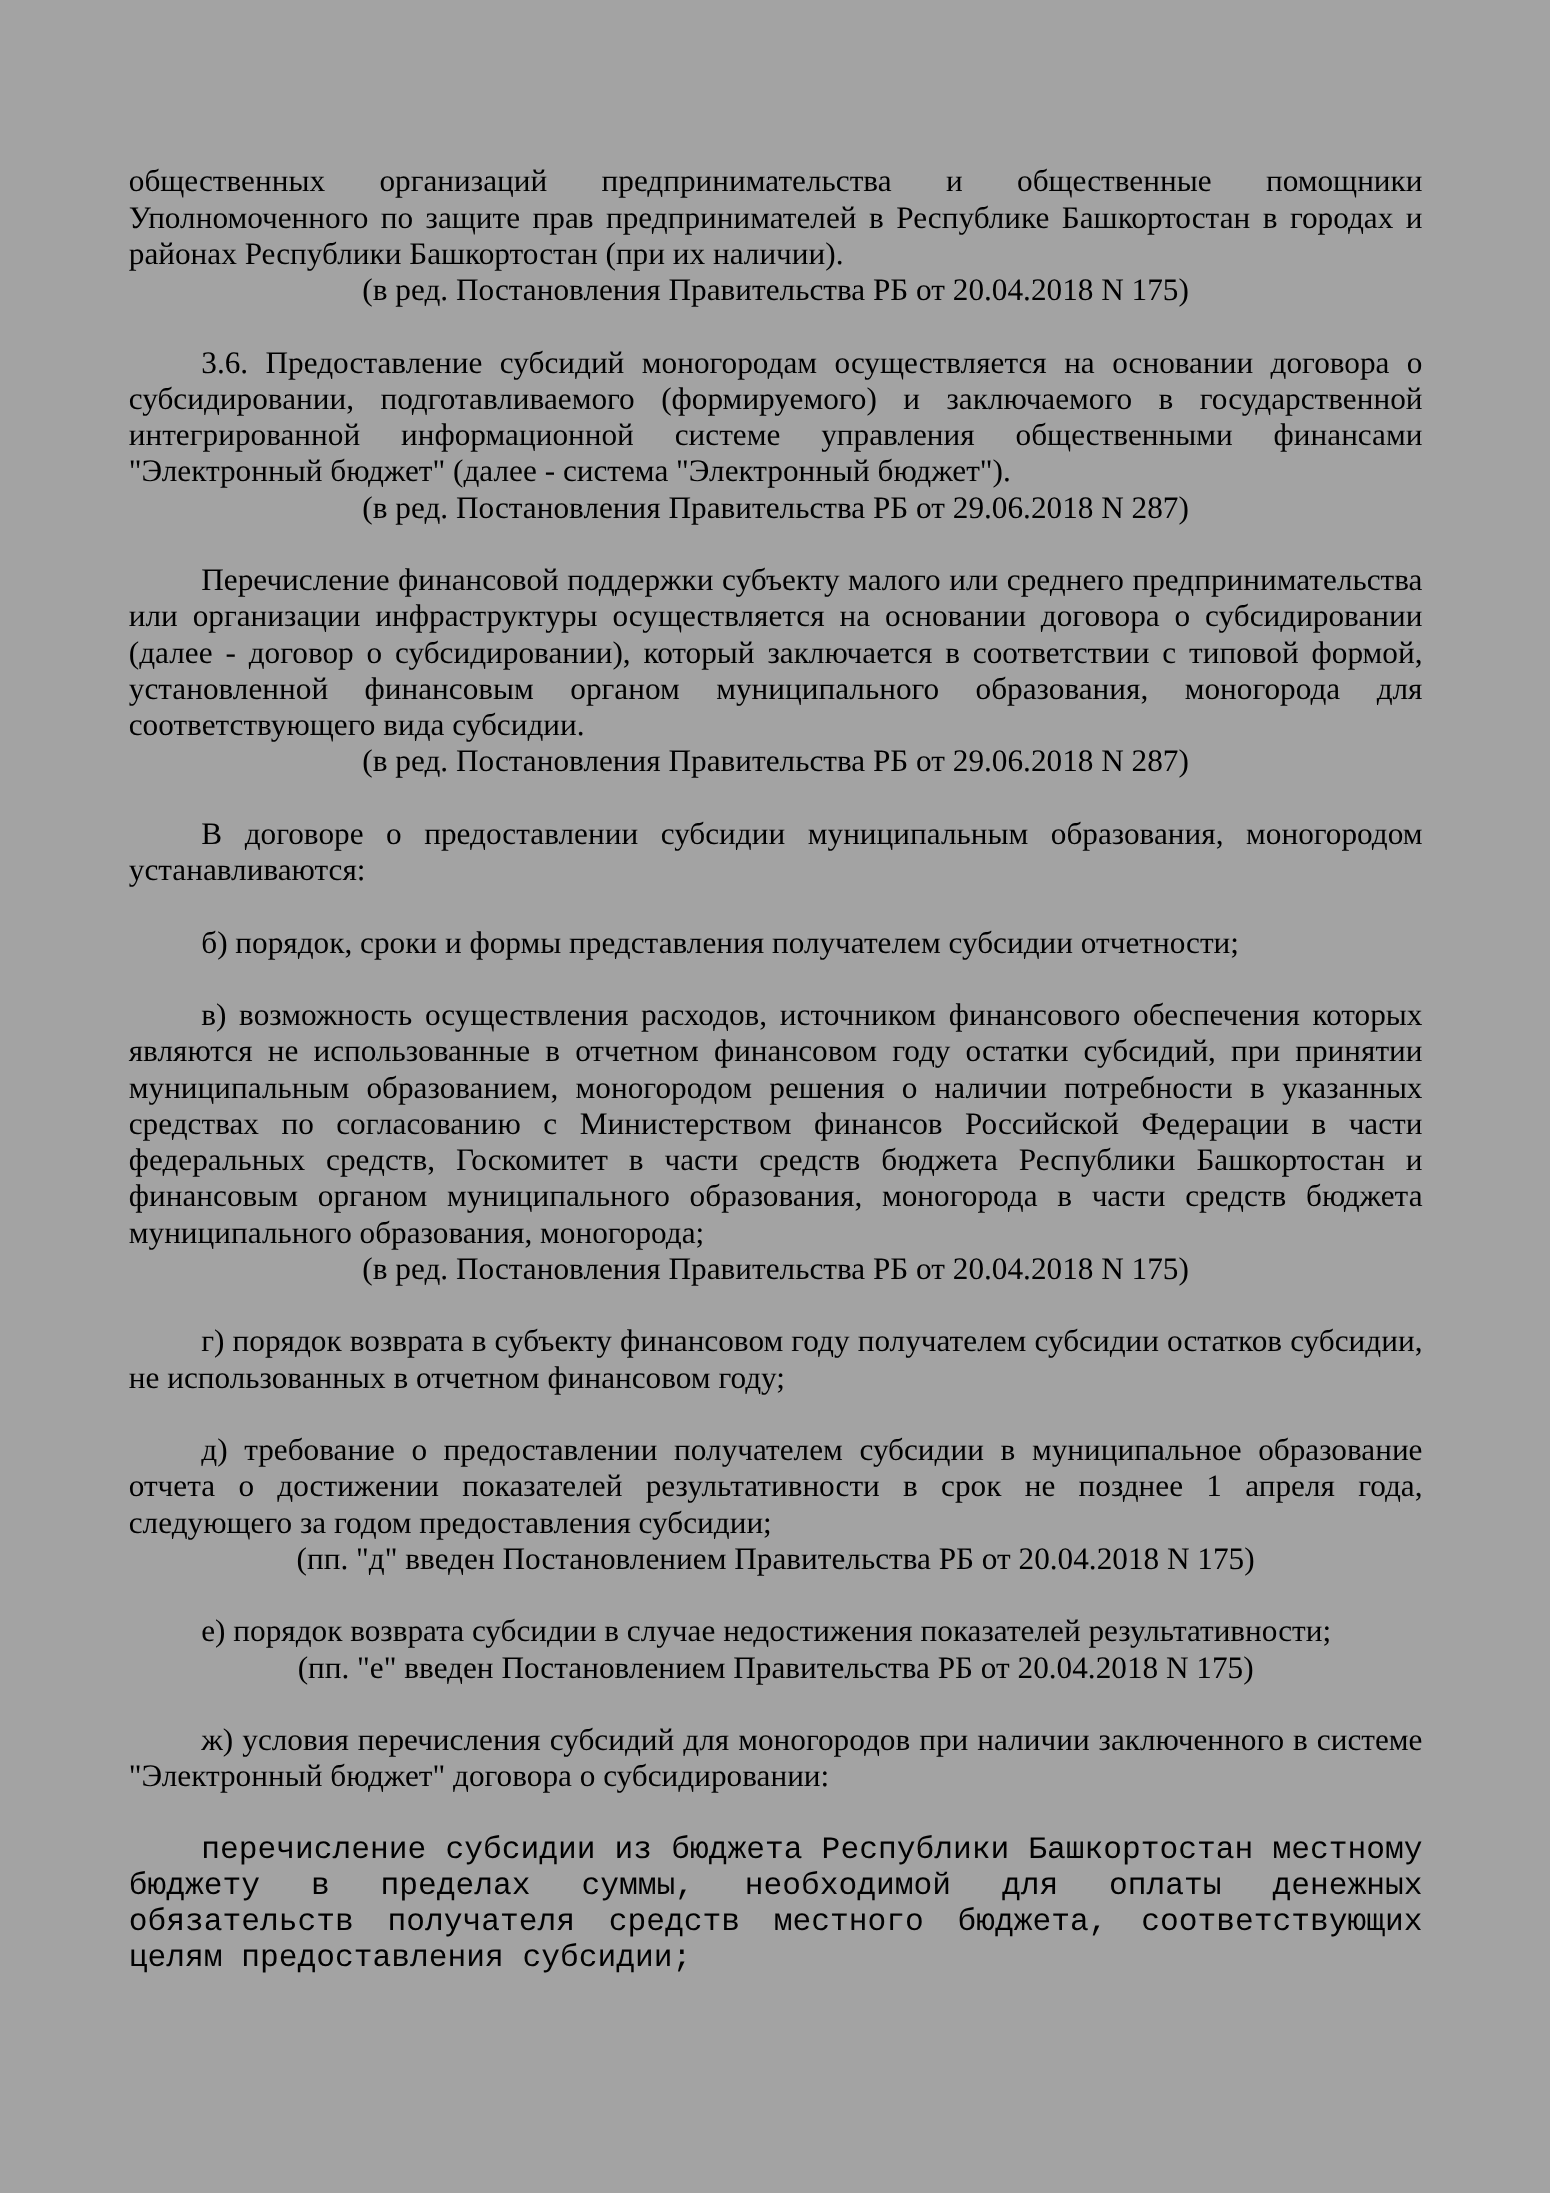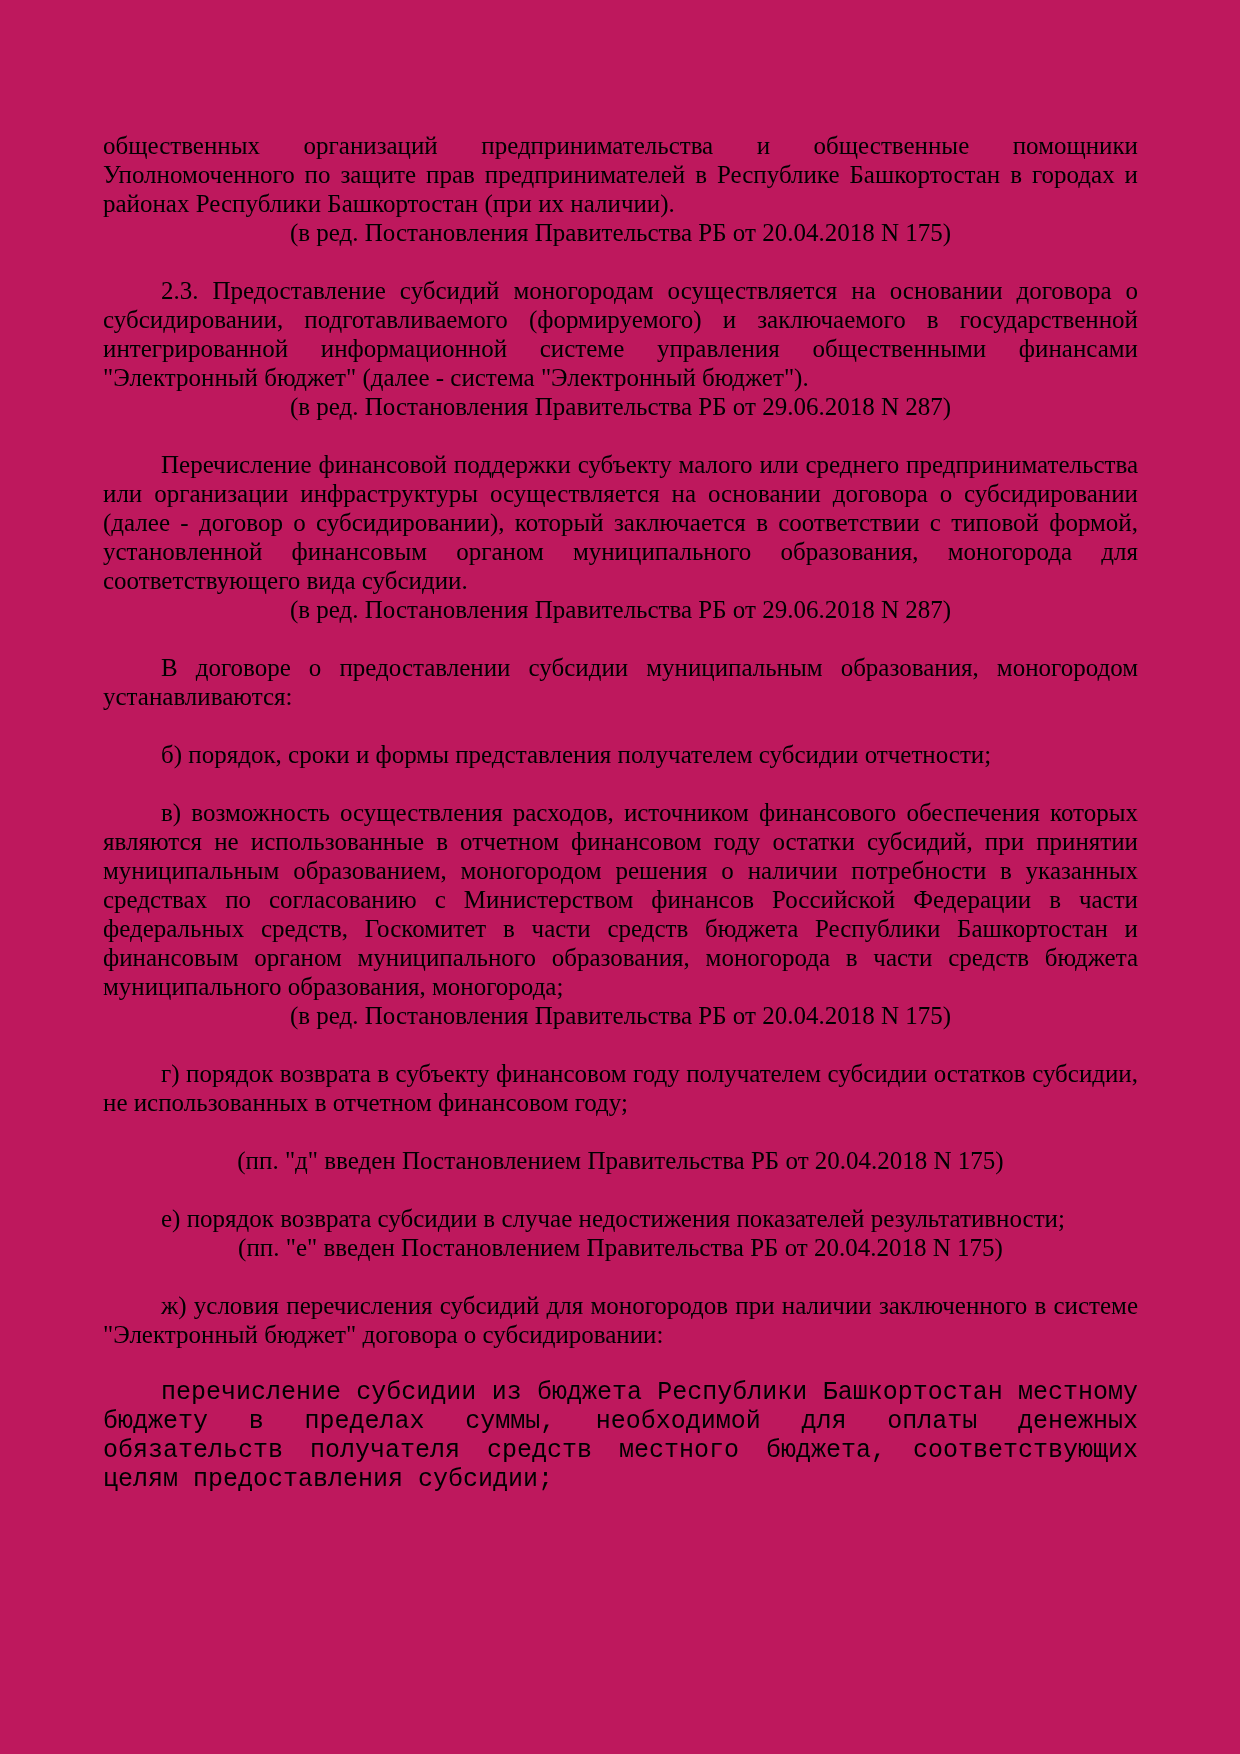--- a/index.html
+++ b/index.html
@@ -14,21 +14,21 @@
   }
   .page {
     box-sizing: border-box;
     width: 1240px;
     height: 1754px;
     padding: 131px 102px 40px 103px;
     font-family: "Liberation Serif", "DejaVu Serif", serif;
     font-size: 25px;
     line-height: 29px;
     color: #000000;
-    background: #be185d;
+    background: #a3a3a3;
   }
   .block {
     margin: 0 0 29px 0;
   }
   .block:last-child {
     margin-bottom: 0;
     font-family: Liberation Mono, monospace;
   }
   p {
     margin: 0;
@@ -48,21 +48,21 @@
 <body>
 
 <div class="page">
 
   <div class="block">
     <p class="body">общественных организаций предпринимательства и общественные помощники Уполномоченного по защите прав предпринимателей в Республике Башкортостан в городах и районах Республики Башкортостан (при их наличии).</p>
     <p class="note">(в ред. Постановления Правительства РБ от 20.04.2018 N 175)</p>
   </div>
 
   <div class="block">
-    <p class="body indent">2.3. Предоставление субсидий моногородам осуществляется на основании договора о субсидировании, подготавливаемого (формируемого) и заключаемого в государственной интегрированной информационной системе управления общественными финансами "Электронный бюджет" (далее - система "Электронный бюджет").</p>
+    <p class="body indent">3.6. Предоставление субсидий моногородам осуществляется на основании договора о субсидировании, подготавливаемого (формируемого) и заключаемого в государственной интегрированной информационной системе управления общественными финансами "Электронный бюджет" (далее - система "Электронный бюджет").</p>
     <p class="note">(в ред. Постановления Правительства РБ от 29.06.2018 N 287)</p>
   </div>
 
   <div class="block">
     <p class="body indent">Перечисление финансовой поддержки субъекту малого или среднего предпринимательства или организации инфраструктуры осуществляется на основании договора о субсидировании (далее - договор о субсидировании), который заключается в соответствии с типовой формой, установленной финансовым органом муниципального образования, моногорода для соответствующего вида субсидии.</p>
     <p class="note">(в ред. Постановления Правительства РБ от 29.06.2018 N 287)</p>
   </div>
 
   <div class="block">
     <p class="body indent">В договоре о предоставлении субсидии муниципальным образования, моногородом устанавливаются:</p>
@@ -76,20 +76,21 @@
   <div class="block">
     <p class="body indent">в) возможность осуществления расходов, источником финансового обеспечения которых являются не использованные в отчетном финансовом году остатки субсидий, при принятии муниципальным образованием, моногородом решения о наличии потребности в указанных средствах по согласованию с Министерством финансов Российской Федерации в части федеральных средств, Госкомитет в части средств бюджета Республики Башкортостан и финансовым органом муниципального образования, моногорода в части средств бюджета муниципального образования, моногорода;</p>
     <p class="note">(в ред. Постановления Правительства РБ от 20.04.2018 N 175)</p>
   </div>
 
   <div class="block">
     <p class="body indent">г) порядок возврата в субъекту финансовом году получателем субсидии остатков субсидии, не использованных в отчетном финансовом году;</p>
   </div>
 
   <div class="block">
+    <p class="body indent">д) требование о предоставлении получателем субсидии в муниципальное образование отчета о достижении показателей результативности в срок не позднее 1 апреля года, следующего за годом предоставления субсидии;</p>
     <p class="note">(пп. "д" введен Постановлением Правительства РБ от 20.04.2018 N 175)</p>
   </div>
 
   <div class="block">
     <p class="body indent">е) порядок возврата субсидии в случае недостижения показателей результативности;</p>
     <p class="note">(пп. "е" введен Постановлением Правительства РБ от 20.04.2018 N 175)</p>
   </div>
 
   <div class="block">
     <p class="body indent">ж) условия перечисления субсидий для моногородов при наличии заключенного в системе "Электронный бюджет" договора о субсидировании:</p>

